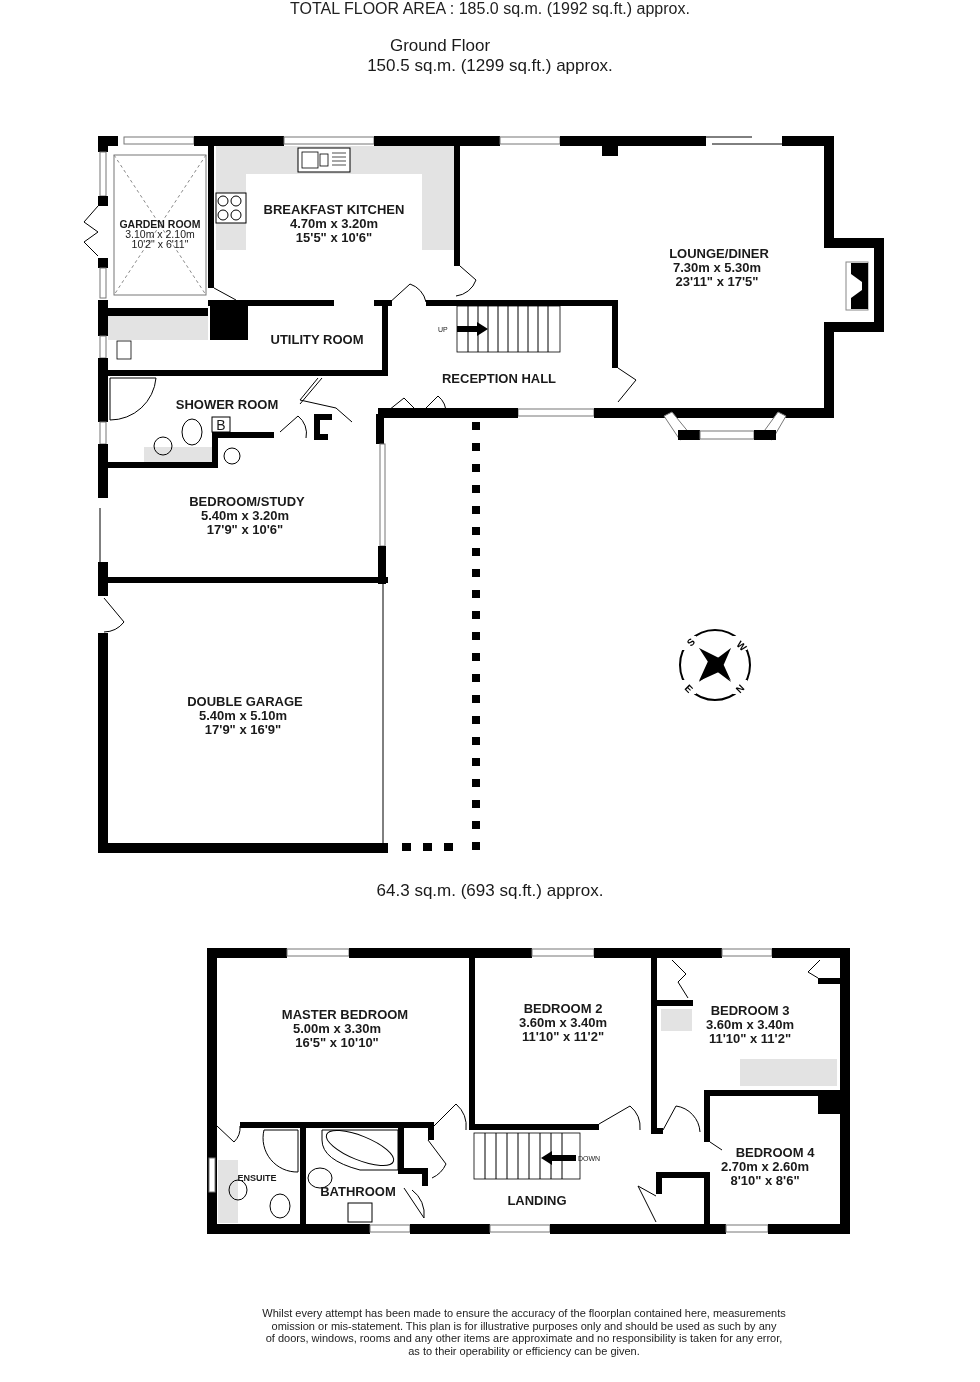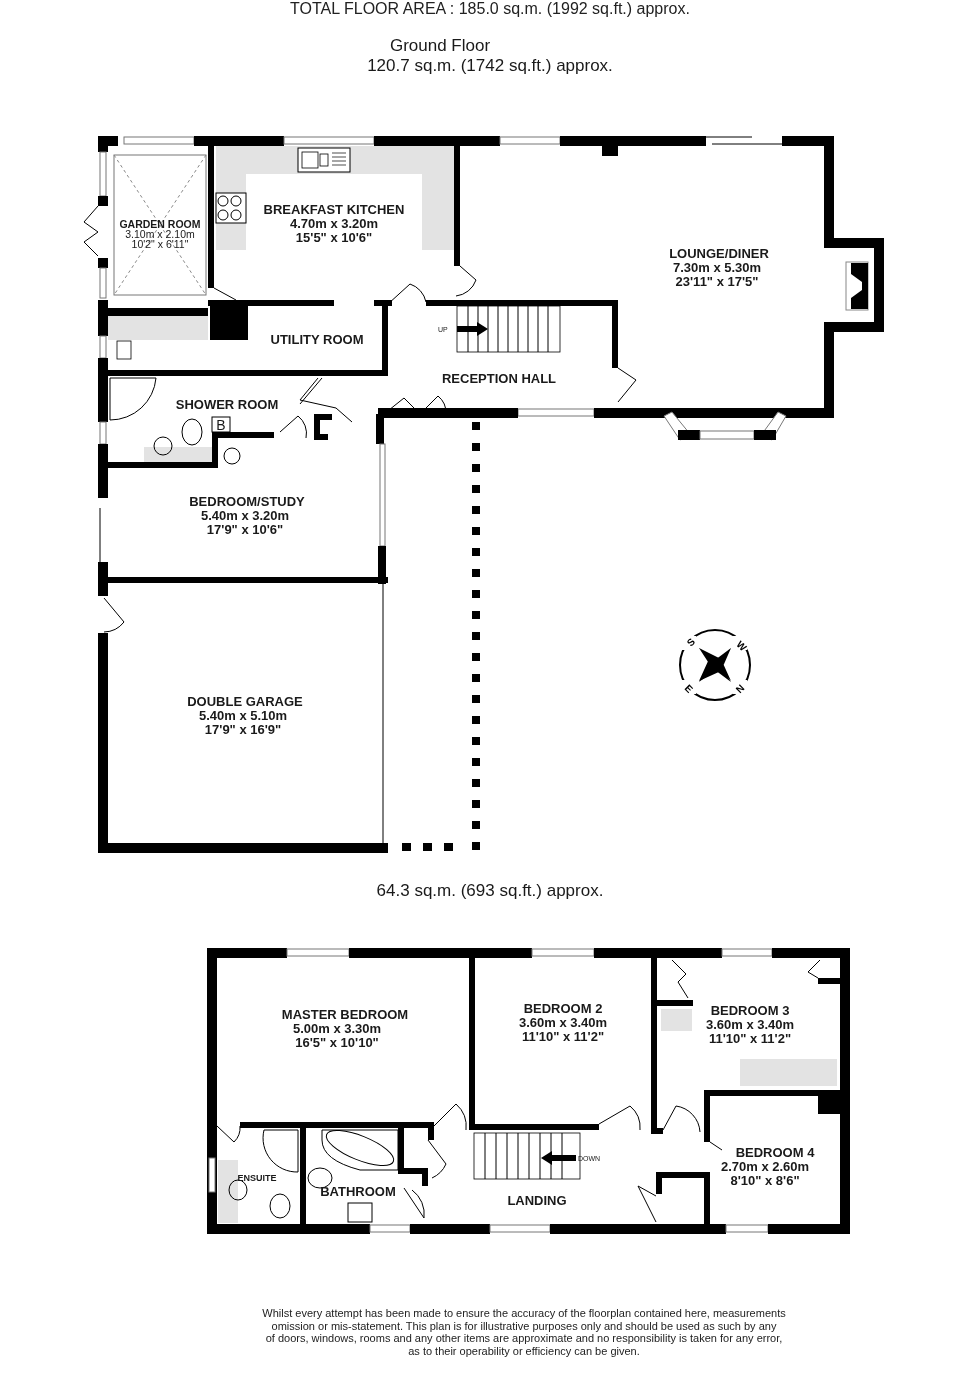--- a/index.html
+++ b/index.html
@@ -15,21 +15,21 @@
   .win { fill:#fff; stroke:#777; stroke-width:1; }
   .grey { fill:#e3e3e3; }
   .footer { position:absolute; left:0; width:980px; text-align:center; color:#222; }
   .disclaimer { font-size:11px; line-height:12.6px;padding-left:34px; }
 </style>
 </head>
 <body>
 
 <div class="floor-heading" style="top:36px;">
   <div style="padding-right:100px;">Ground Floor</div>
-  <div>120.7 sq.m. (1742 sq.ft.) approx.</div>
+  <div>150.5 sq.m. (1299 sq.ft.) approx.</div>
 </div>
 <div class="floor-heading" style="top:881px;">
   <div style="">64.3 sq.m. (693 sq.ft.) approx.</div>
 </div>
 
 <svg width="980" height="1382" viewBox="0 0 980 1382">
 
   <g>
 
     <rect class="grey" x="216" y="146" width="240" height="28"></rect>

